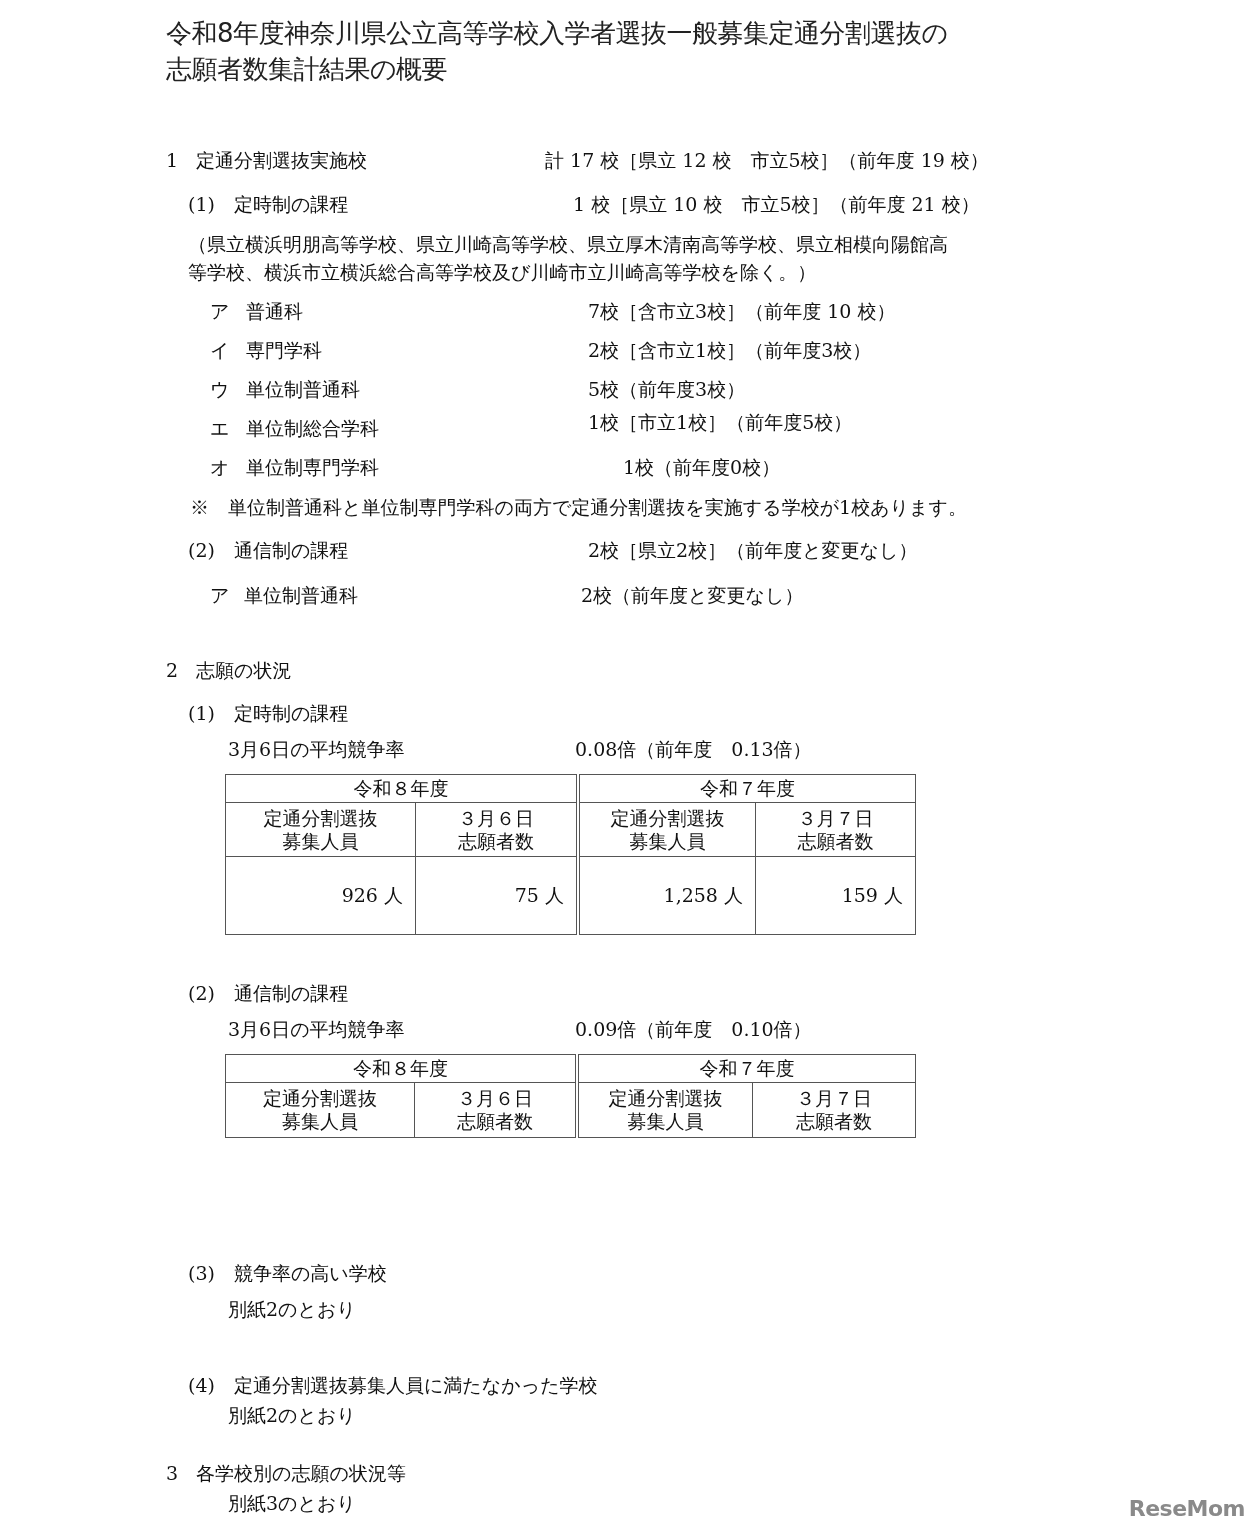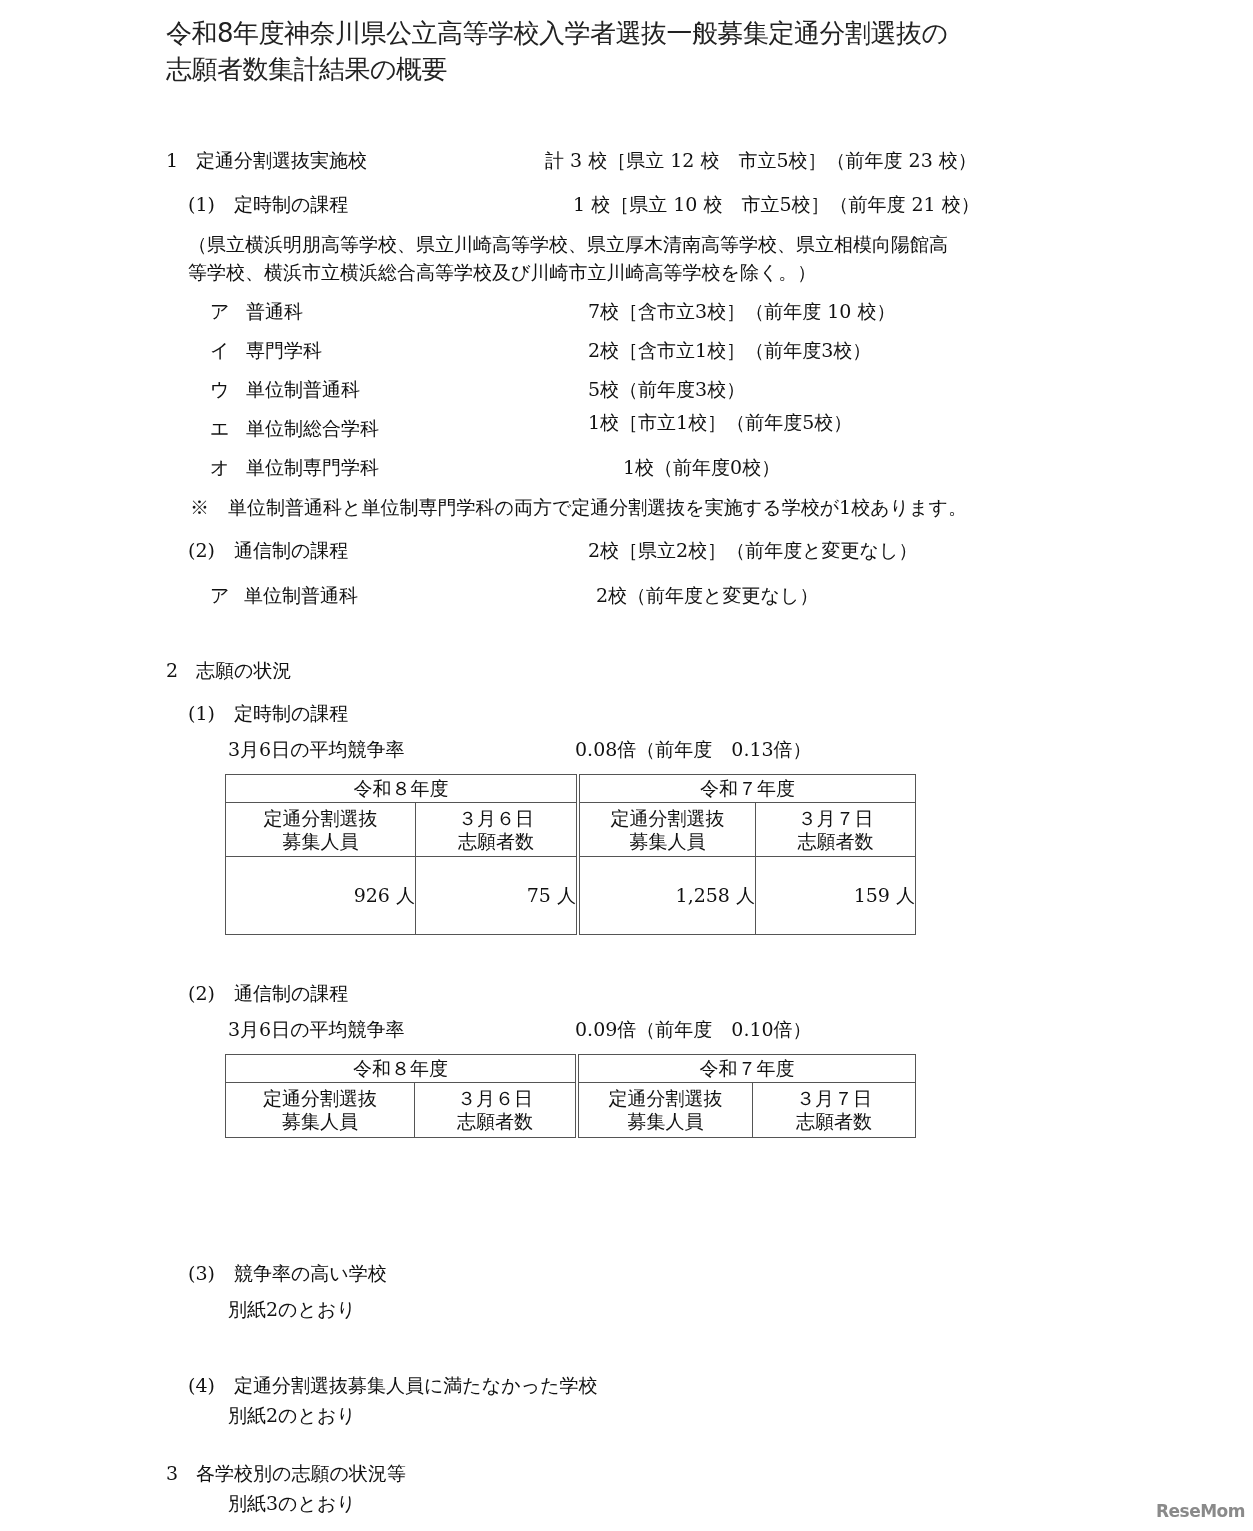--- a/index.html
+++ b/index.html
@@ -9,32 +9,32 @@
     color: #111; font-size: 19px;
   }
   .abs { position: absolute; white-space: nowrap; line-height: 1; }
   .title { font-family: "DejaVu Sans", "Liberation Sans", sans-serif; font-size: 26px; letter-spacing: -0.5px; color: #222; }
   table.stats {
     position: absolute; border-collapse: collapse;
     font-family: "DejaVu Sans", "Liberation Sans", sans-serif; font-size: 19px; color: #111;
   }
   table.stats td { border: 1px solid #555; padding: 0; text-align: center; vertical-align: middle; line-height: 1.2; }
   table.stats td.dbl { border-left: 4px double #555; }
-  table.stats td.num { text-align: right; font-family: "DejaVu Serif", "Liberation Serif", serif; }
-  .logo { position: absolute; right: 8px; bottom: 10px; font-family: "DejaVu Sans", sans-serif; font-weight: bold; font-size: 17px; color: #8a8a8a; letter-spacing: -0.5px; }
+  table.stats td.num { text-align: right; padding-right: 12px; font-family: "DejaVu Serif", "Liberation Serif", serif; }
+  .logo { position: absolute; right: 8px; bottom: 10px; font-family: "DejaVu Sans", sans-serif; font-weight: bold; font-size: 22px; color: #8a8a8a; letter-spacing: -0.5px; }
 </style>
 </head>
 <body>
 
 <div class="abs title" style="left:166px;top:20px;">令和8年度神奈川県公立高等学校入学者選抜一般募集定通分割選抜の</div>
 <div class="abs title" style="left:166px;top:56px;">志願者数集計結果の概要</div>
 
 <div class="abs" style="left:166px;top:151px;">1</div>
 <div class="abs" style="left:196px;top:151px;">定通分割選抜実施校</div>
-<div class="abs" style="left:545px;top:151px;">計 3 校［県立 12 校　市立5校］（前年度 23 校）</div>
+<div class="abs" style="left:545px;top:151px;">計 17 校［県立 12 校　市立5校］（前年度 19 校）</div>
 
 <div class="abs" style="left:188px;top:195px;">(1)　定時制の課程</div>
 <div class="abs" style="left:573px;top:195px;">1 校［県立 10 校　市立5校］（前年度 21 校）</div>
 
 <div class="abs" style="left:188px;top:235px;">（県立横浜明朋高等学校、県立川崎高等学校、県立厚木清南高等学校、県立相模向陽館高</div>
 <div class="abs" style="left:188px;top:263px;">等学校、横浜市立横浜総合高等学校及び川崎市立川崎高等学校を除く。）</div>
 
 <div class="abs" style="left:210px;top:302px;">ア</div>
 <div class="abs" style="left:246px;top:302px;">普通科</div>
 <div class="abs" style="left:588px;top:302px;">7校［含市立3校］（前年度 10 校）</div>
@@ -55,21 +55,21 @@
 <div class="abs" style="left:246px;top:458px;">単位制専門学科</div>
 <div class="abs" style="left:588px;top:458px;margin-left:35px;">1校（前年度0校）</div>
 
 <div class="abs" style="left:190px;top:498px;">※　単位制普通科と単位制専門学科の両方で定通分割選抜を実施する学校が1校あります。</div>
 
 <div class="abs" style="left:188px;top:541px;">(2)　通信制の課程</div>
 <div class="abs" style="left:588px;top:541px;">2校［県立2校］（前年度と変更なし）</div>
 
 <div class="abs" style="left:210px;top:586px;">ア</div>
 <div class="abs" style="left:244px;top:586px;">単位制普通科</div>
-<div class="abs" style="left:596px;top:586px;">2校（前年度と変更なし）</div>
+<div class="abs" style="left:581px;top:586px;">2校（前年度と変更なし）</div>
 
 <div class="abs" style="left:166px;top:661px;">2</div>
 <div class="abs" style="left:196px;top:661px;">志願の状況</div>
 
 <div class="abs" style="left:188px;top:704px;">(1)　定時制の課程</div>
 <div class="abs" style="left:228px;top:740px;">3月6日の平均競争率</div>
 <div class="abs" style="left:575px;top:740px;">0.08倍（前年度　0.13倍）</div>
 
 <table class="stats" style="left:225px;top:774px;width:691px;">
   <tbody>

